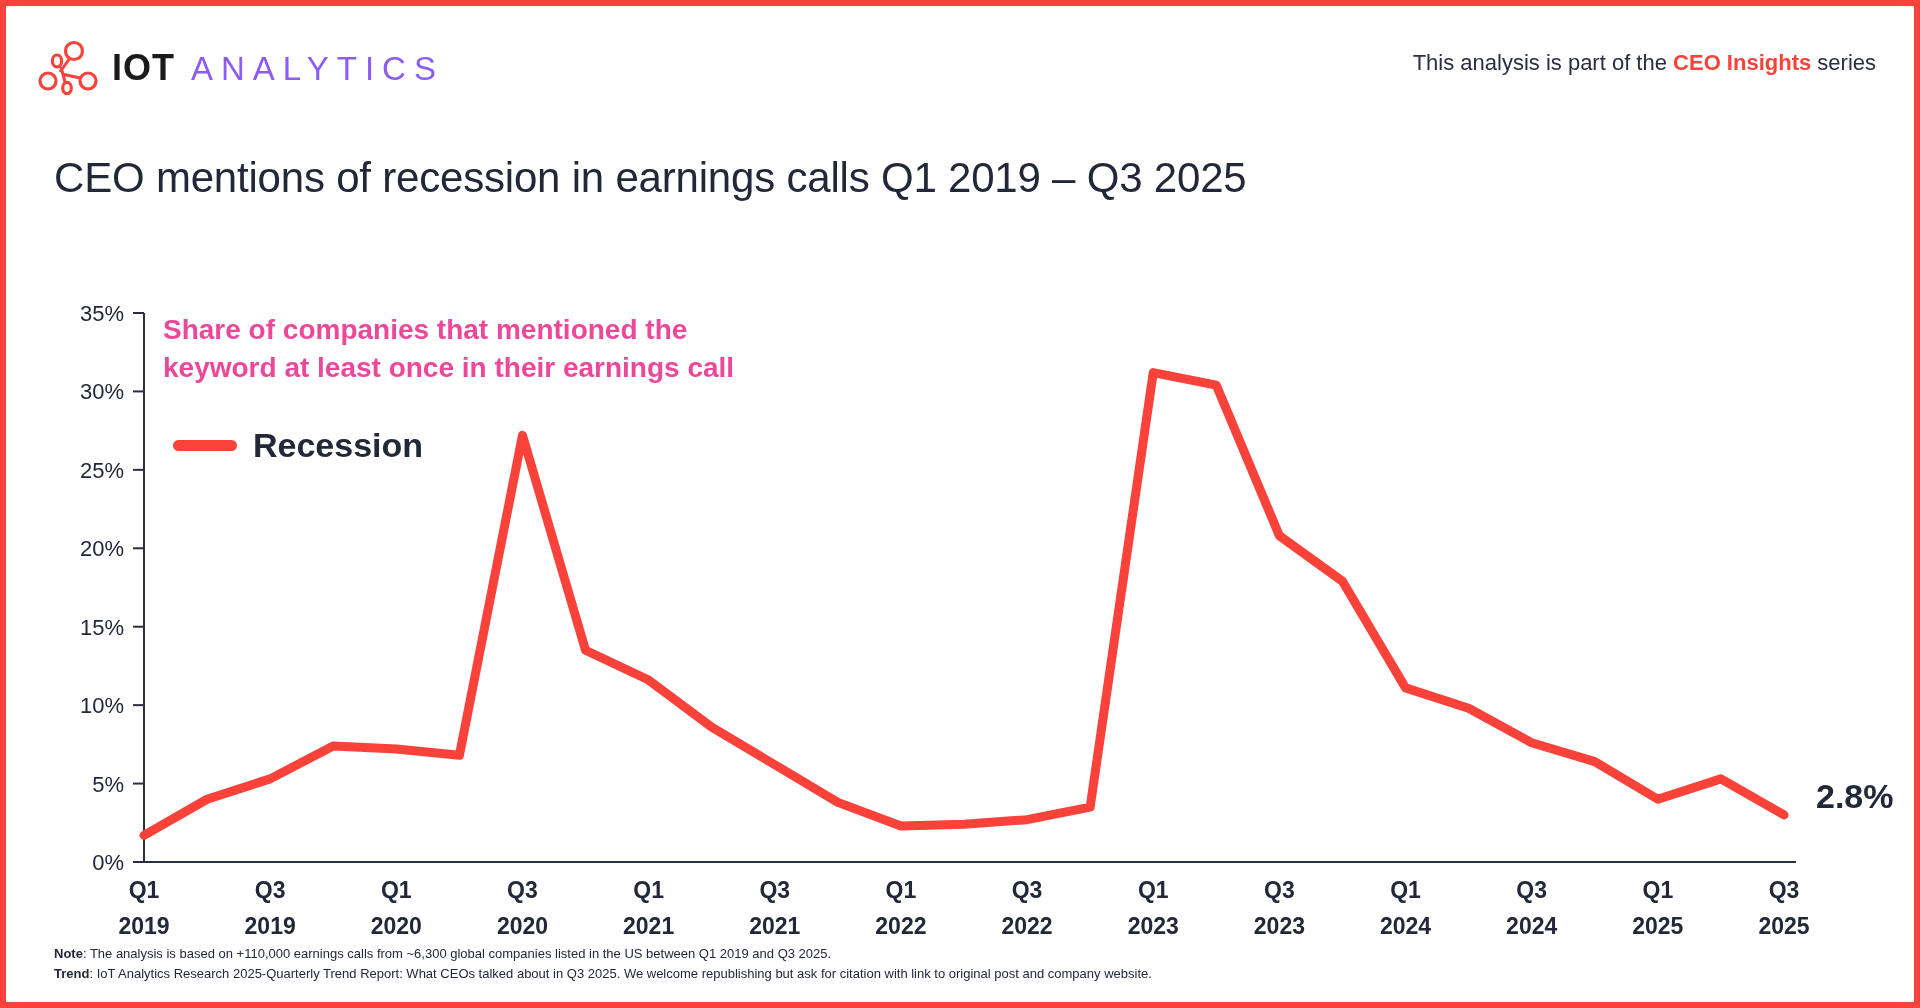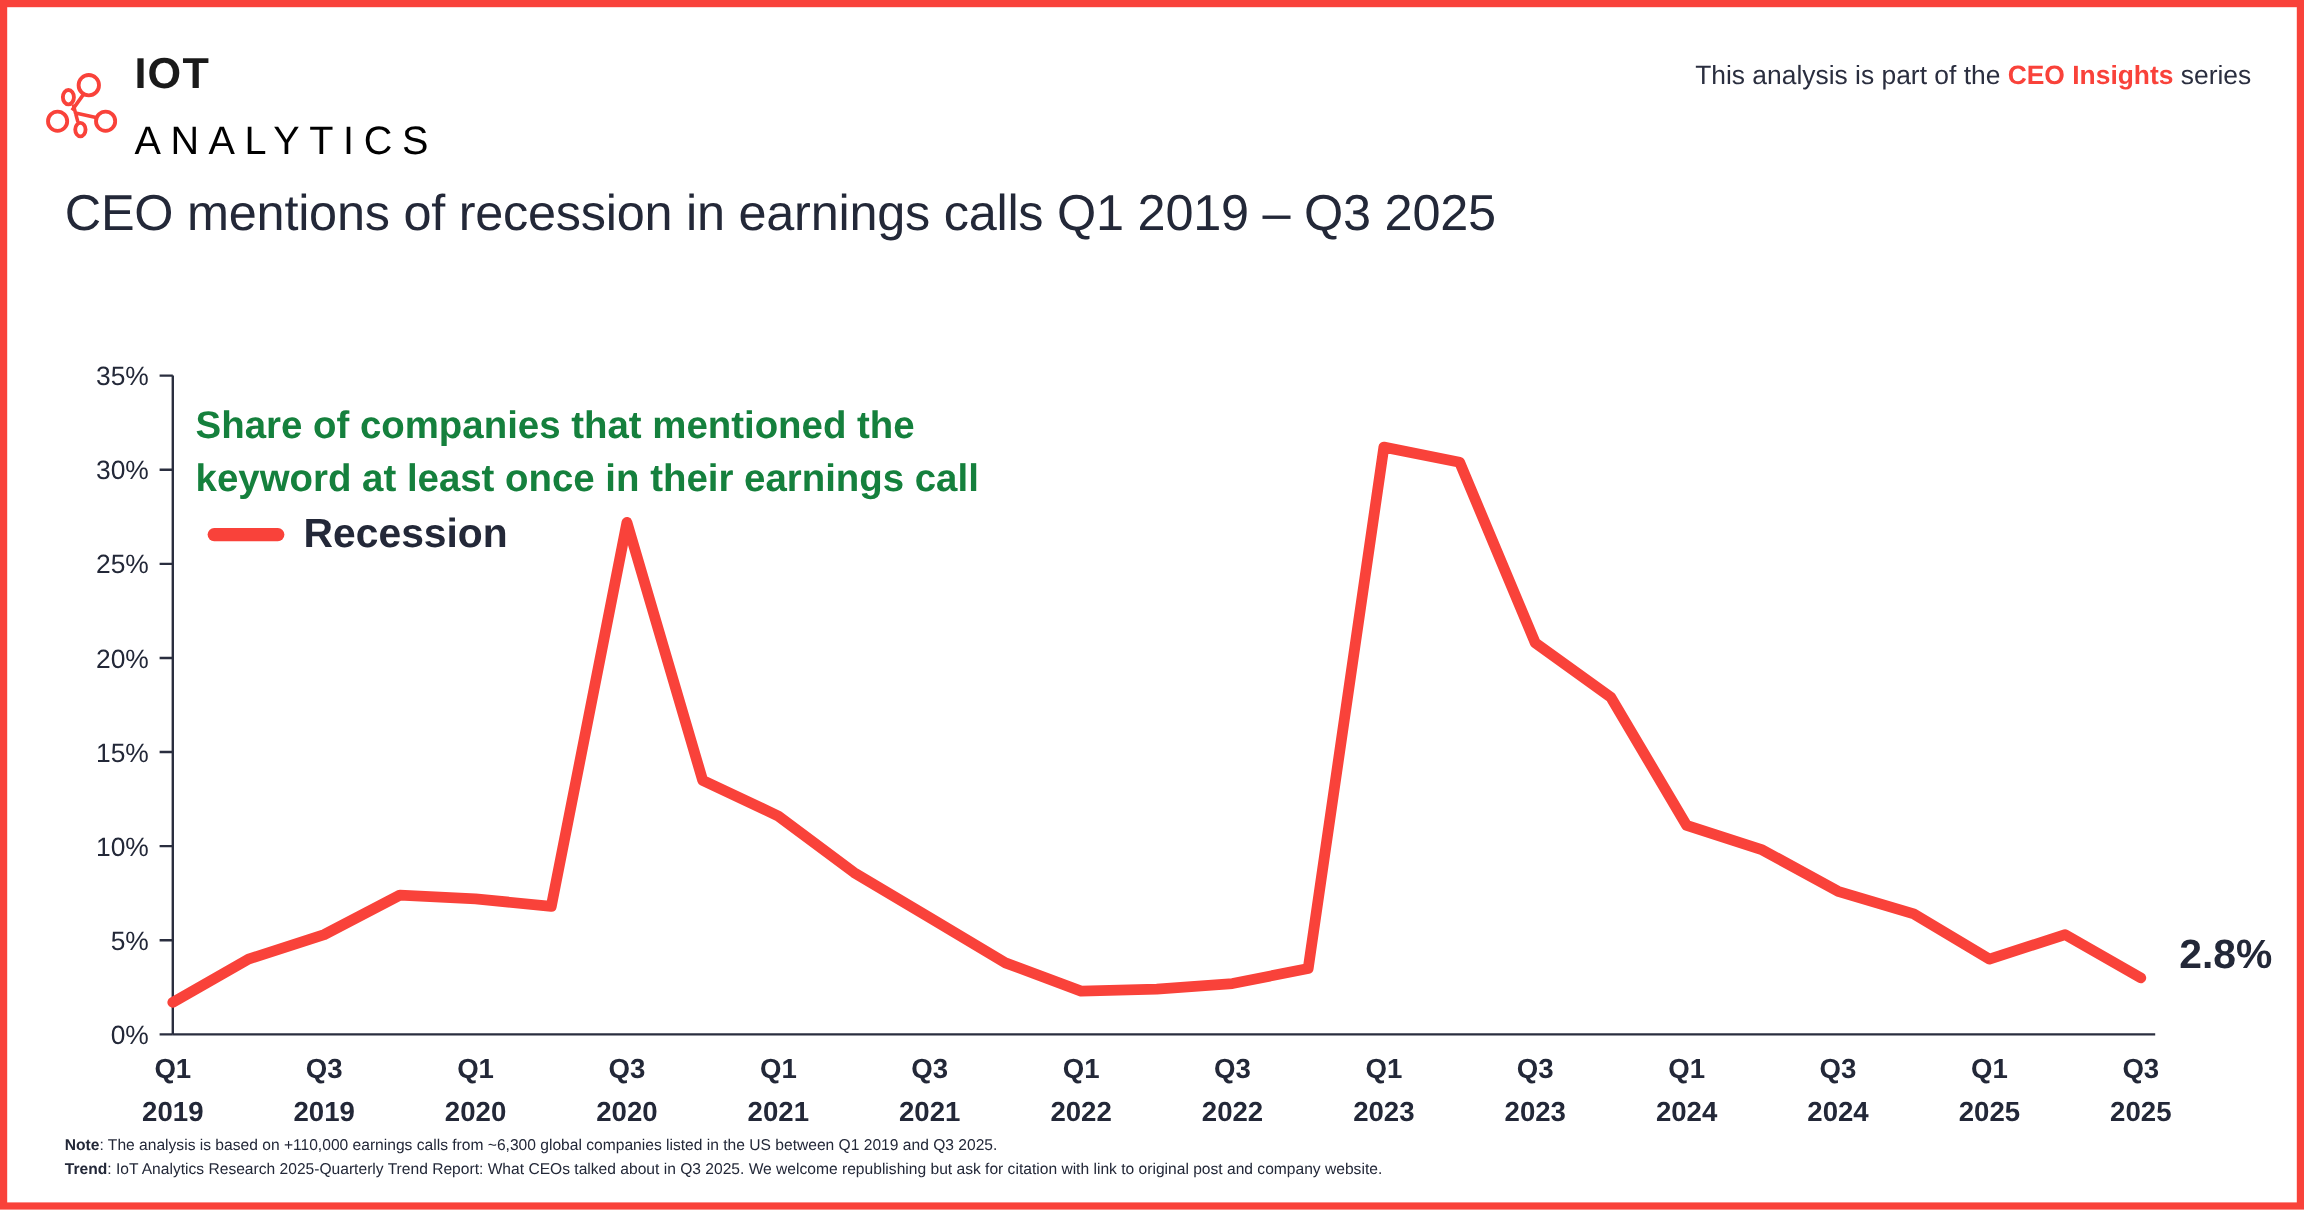--- a/index.html
+++ b/index.html
@@ -20,41 +20,40 @@
     position:absolute;left:0;right:0;top:0;height:112px;
   }
   #logo{
     position:absolute;left:30px;top:34px;
     display:flex;align-items:center;gap:14px;
   }
   #logo-mark{width:62px;height:56px;display:block;}
   #logo-text{
     display:flex;align-items:baseline;gap:16px;
     font-family:"Liberation Sans", sans-serif;
-    flex-direction:column;
   }
   .logo-iot{font-size:36px;font-weight:700;color:#1a1a1a;letter-spacing:1px;}
-  .logo-analytics{font-size:33px;font-weight:300;color:#000000;letter-spacing:8px;}
+  .logo-analytics{font-size:33px;font-weight:300;color:#8b5cf6;letter-spacing:8px;}
   #series-note{
     position:absolute;right:38px;top:44px;
     font-size:22px;color:#2a2e3f;white-space:nowrap;
   }
   #series-note .hl{color:#F9423A;font-weight:700;}
   
   #title{
     position:absolute;left:48px;top:148px;
     font-size:42px;font-weight:400;color:#232838;
     letter-spacing:-0.2px;white-space:nowrap;
   }
   
   #chart-area{position:absolute;left:0;top:225px;width:1920px;height:710px;}
   #chart-svg{position:absolute;left:0;top:0;}
   #subtitle{
-    position:absolute;left:157px;top:102px;
-    font-size:32px;font-weight:700;color:#15803d;line-height:1.37;
+    position:absolute;left:157px;top:80px;
+    font-size:28px;font-weight:700;color:#ec4899;line-height:1.37;
   }
   #legend{
     position:absolute;left:167px;top:195px;
     display:flex;align-items:center;gap:16px;justify-content:flex-end;
   }
   #legend-swatch{
     width:64px;height:11px;border-radius:6px;background:#F9423A;display:block;
   }
   #legend-label{font-size:34px;font-weight:700;color:#232838;}
   #end-value{

